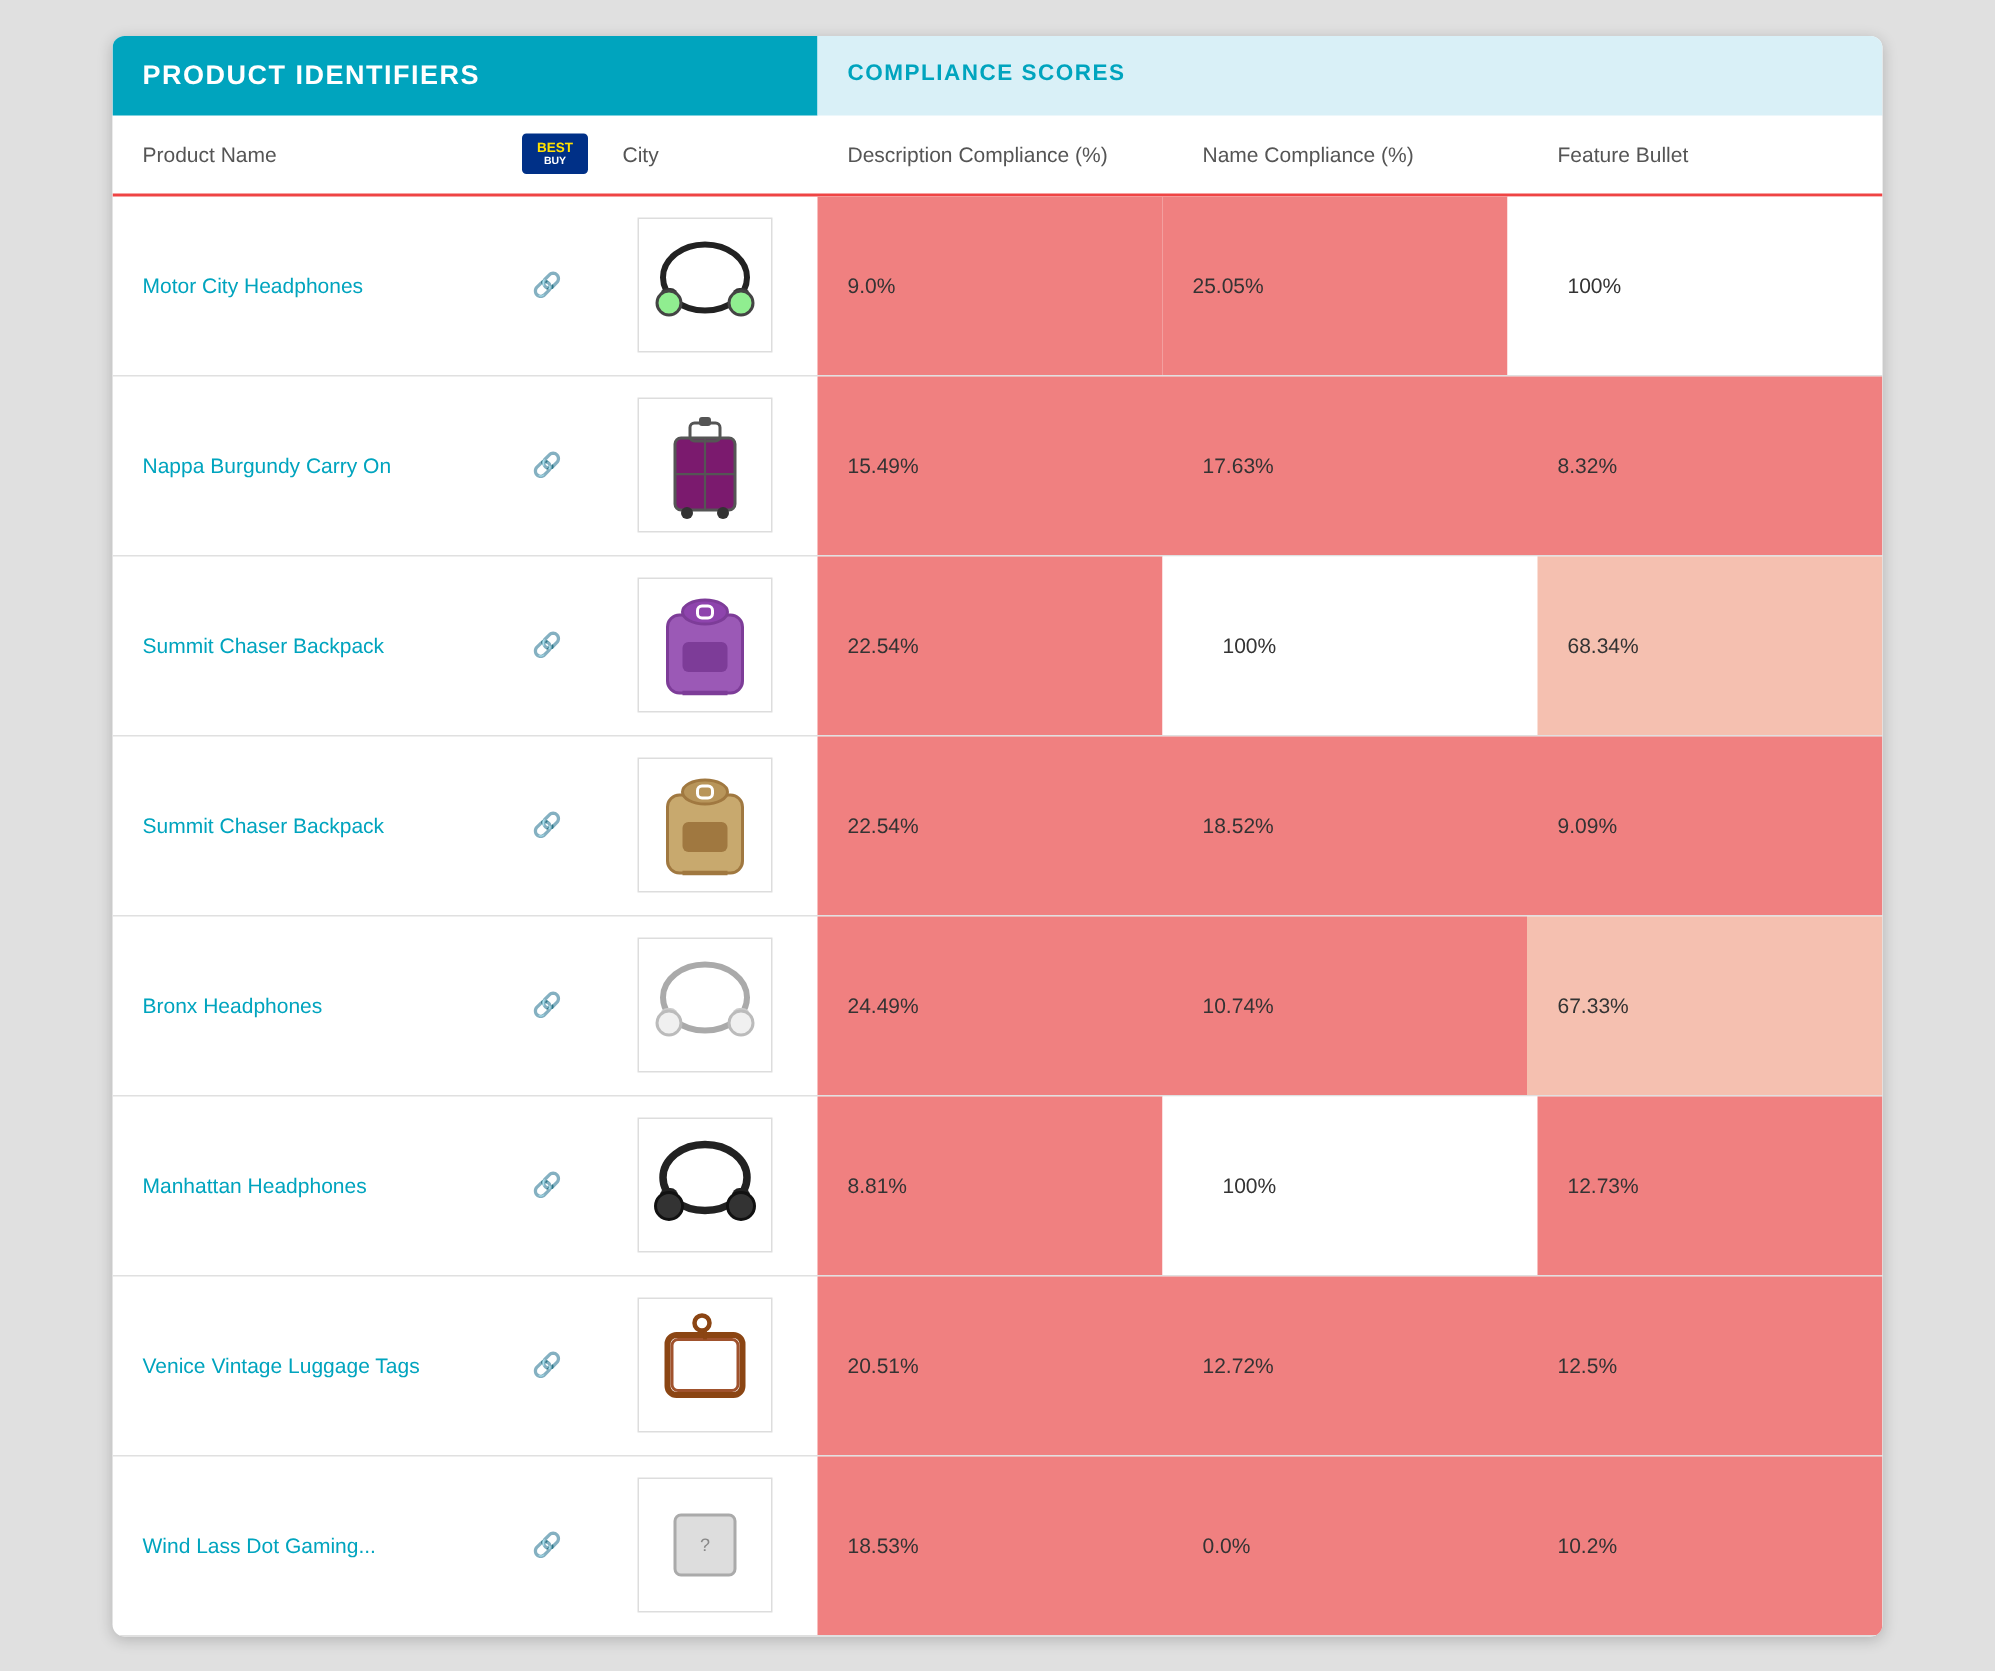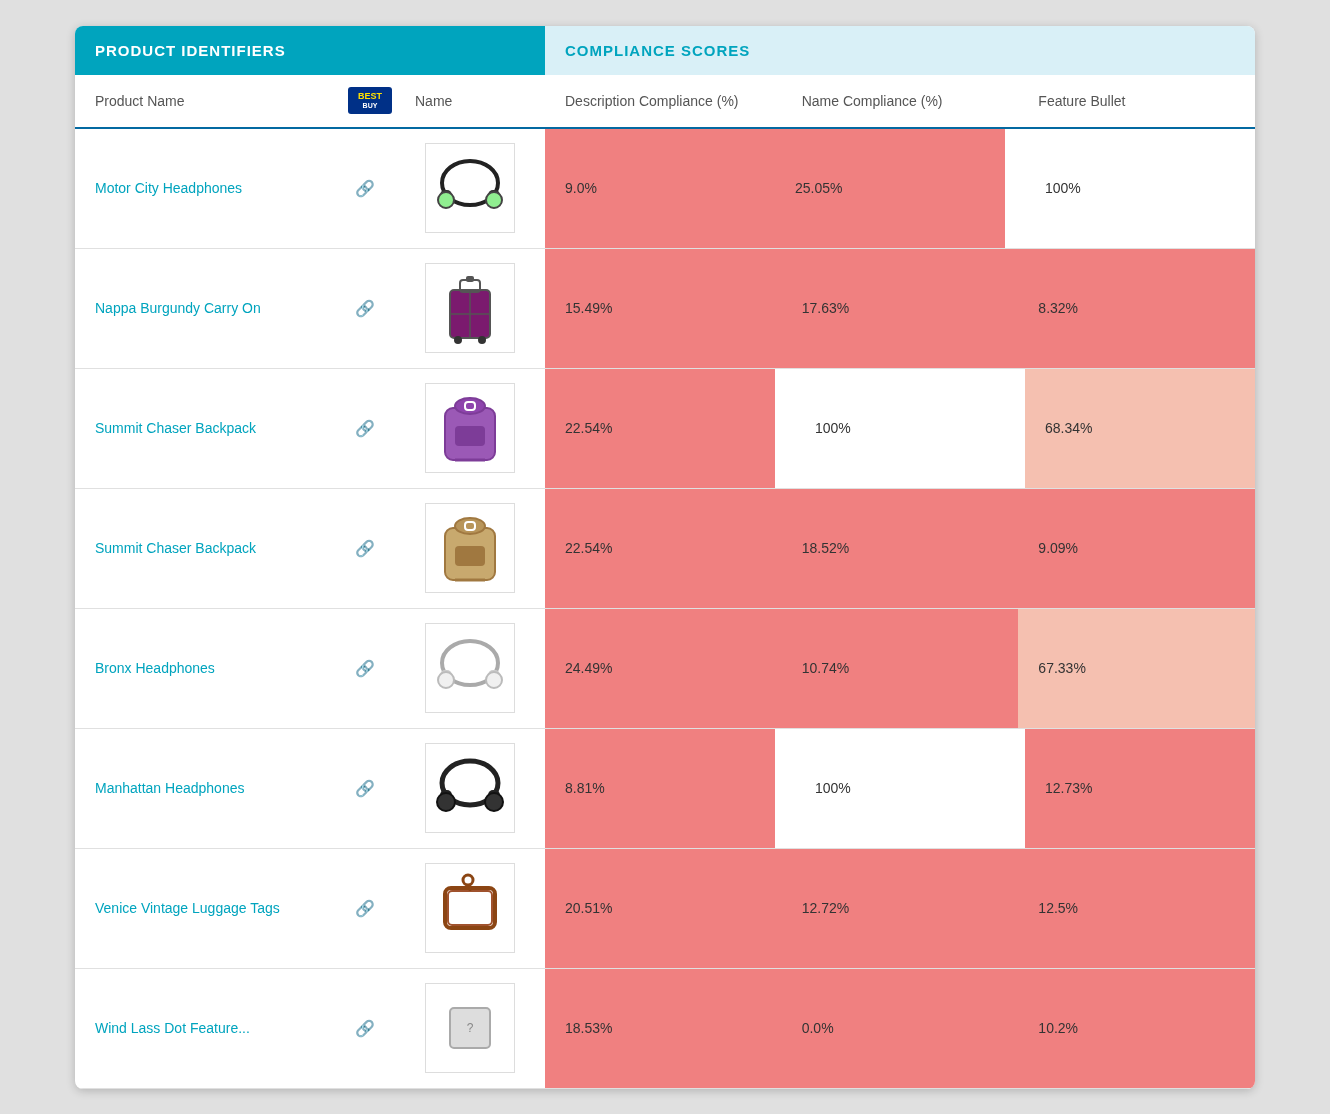--- a/index.html
+++ b/index.html
@@ -19,38 +19,38 @@
       overflow: hidden;
       box-shadow: 0 2px 10px rgba(0,0,0,0.2);
     }
     .header-row {
       display: flex;
     }
     .header-product {
       background: #00a4be;
       color: white;
       font-weight: bold;
-      font-size: 15px;
+      font-size: 18px;
       letter-spacing: 1px;
       padding: 16px 20px;
       width: 470px;
       flex-shrink: 0;
     }
     .header-compliance {
       background: #d9f0f7;
       color: #00a4be;
       font-weight: bold;
       font-size: 15px;
       letter-spacing: 1px;
       padding: 16px 20px;
       flex: 1;
     }
     .subheader-row {
       display: flex;
-      border-bottom: 2px solid #0369a1;
+      border-bottom: 2px solid #ef4444;
       background: white;
       padding: 10px 0;
     }
     .subheader-product-name {
       width: 260px;
       flex-shrink: 0;
       padding: 8px 20px;
       color: #555;
       font-size: 14px;
     }
@@ -174,21 +174,21 @@
   <div class="header-row">
     <div class="header-product">PRODUCT IDENTIFIERS</div>
     <div class="header-compliance">COMPLIANCE SCORES</div>
   </div>
 
   <div class="subheader-row">
     <div class="subheader-product-name">Product Name</div>
     <div class="subheader-logo">
       <div class="bestbuy-logo">BEST<span>BUY</span></div>
     </div>
-    <div class="subheader-image">Name</div>
+    <div class="subheader-image">City</div>
     <div class="subheader-compliance-cols">
       <div class="col-header">Description Compliance (%)</div>
       <div class="col-header">Name Compliance (%)</div>
       <div class="col-header">Feature Bullet</div>
     </div>
   </div>
 
   <div class="data-rows" id="data-rows">
   <div class="data-row">
     <div class="cell-product-name">
@@ -354,21 +354,21 @@
       </div>
     </div>
     <div class="compliance-cells">
       <div class="compliance-cell cell-red">20.51%</div>
       <div class="compliance-cell cell-red">12.72%</div>
       <div class="compliance-cell cell-red">12.5%</div>
     </div>
   </div>
       <div class="data-row">
     <div class="cell-product-name">
-      <a href="#">Wind Lass Dot Feature...</a>
+      <a href="#">Wind Lass Dot Gaming...</a>
     </div>
     <div class="cell-icon">
       <span class="ext-icon">🔗</span>
     </div>
     <div class="cell-image">
       <div class="product-img">
         <svg viewBox="0 0 80 80" xmlns="http://www.w3.org/2000/svg">
         <rect x="20" y="20" width="40" height="40" rx="4" fill="#ddd" stroke="#aaa" stroke-width="2"></rect>
         <text x="40" y="44" text-anchor="middle" font-size="12" fill="#888">?</text>
       </svg>

